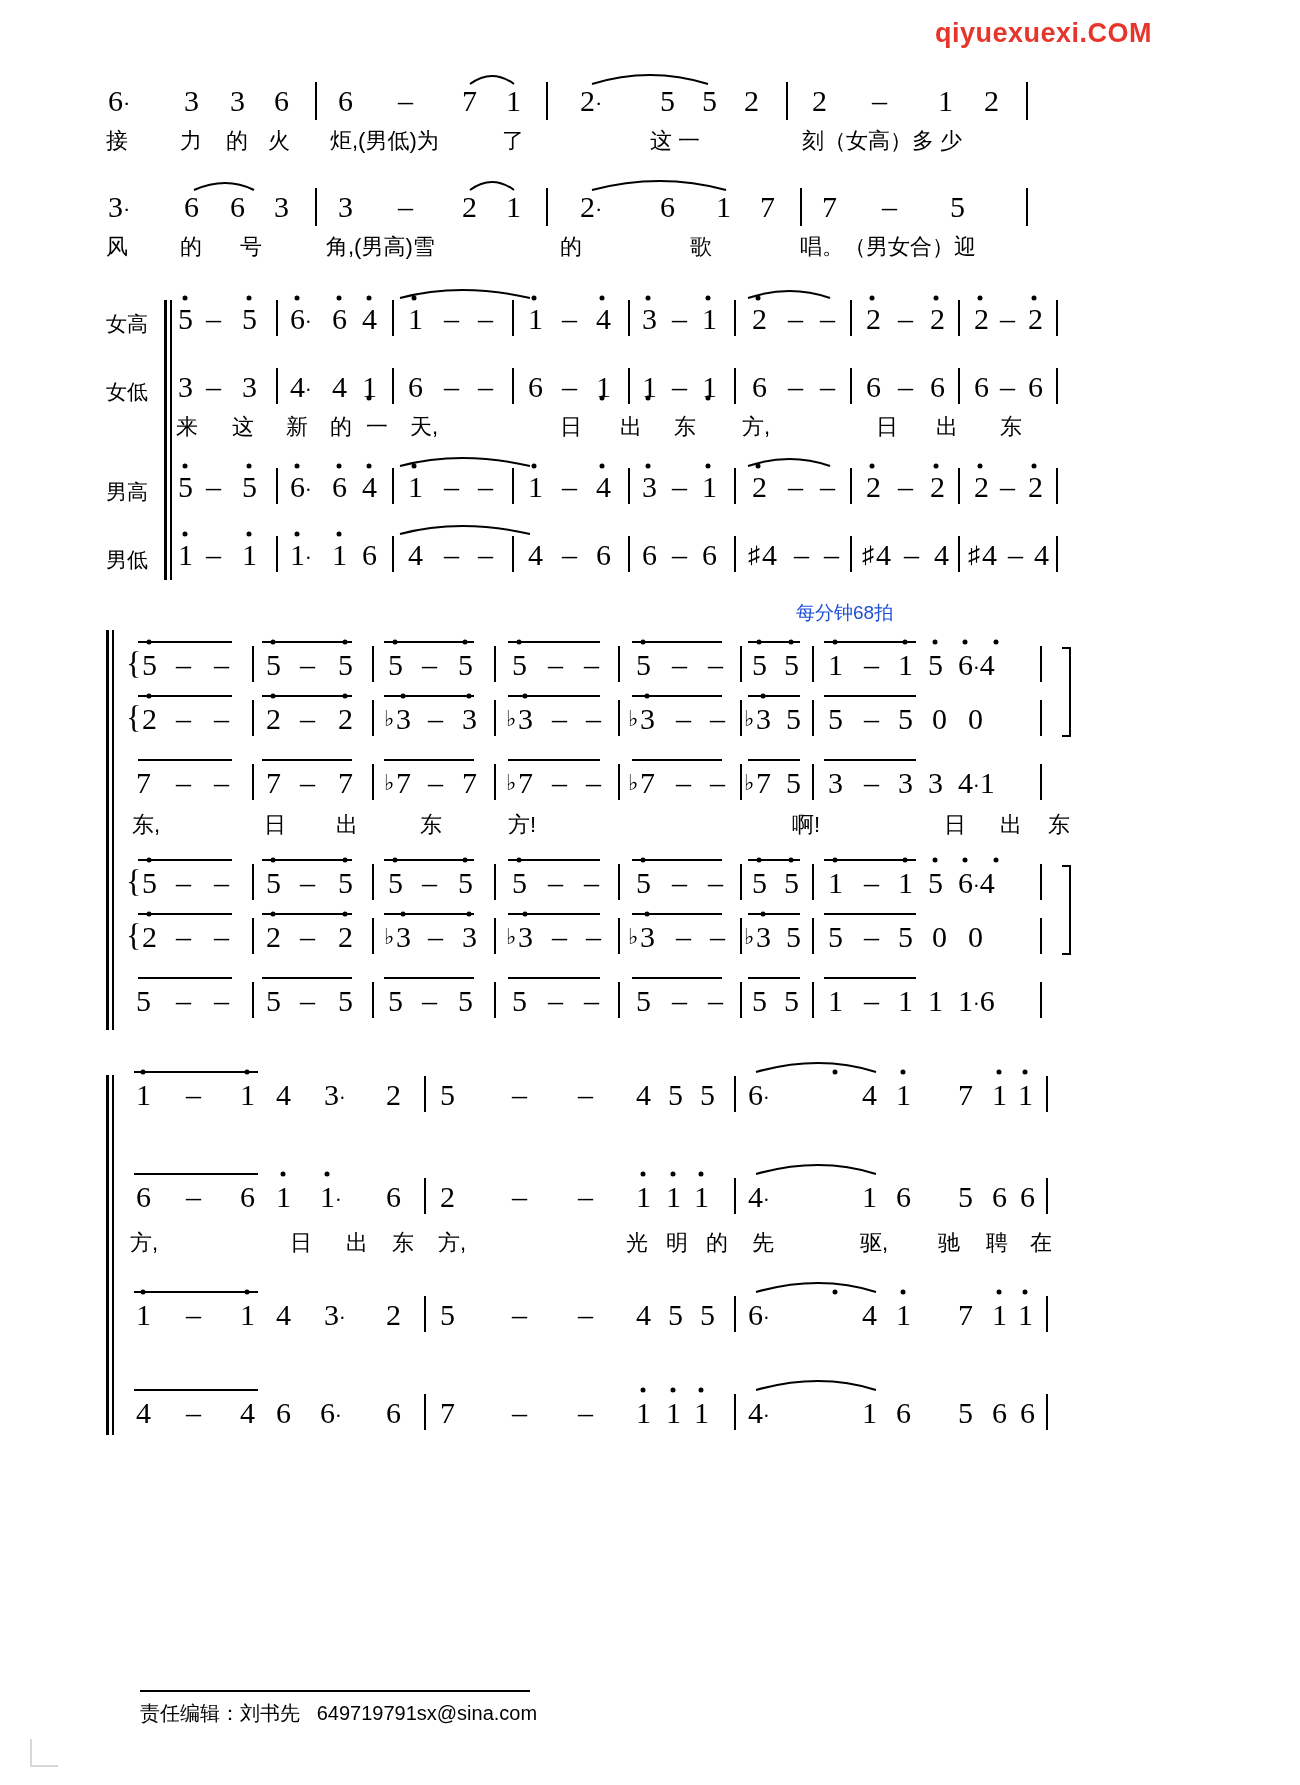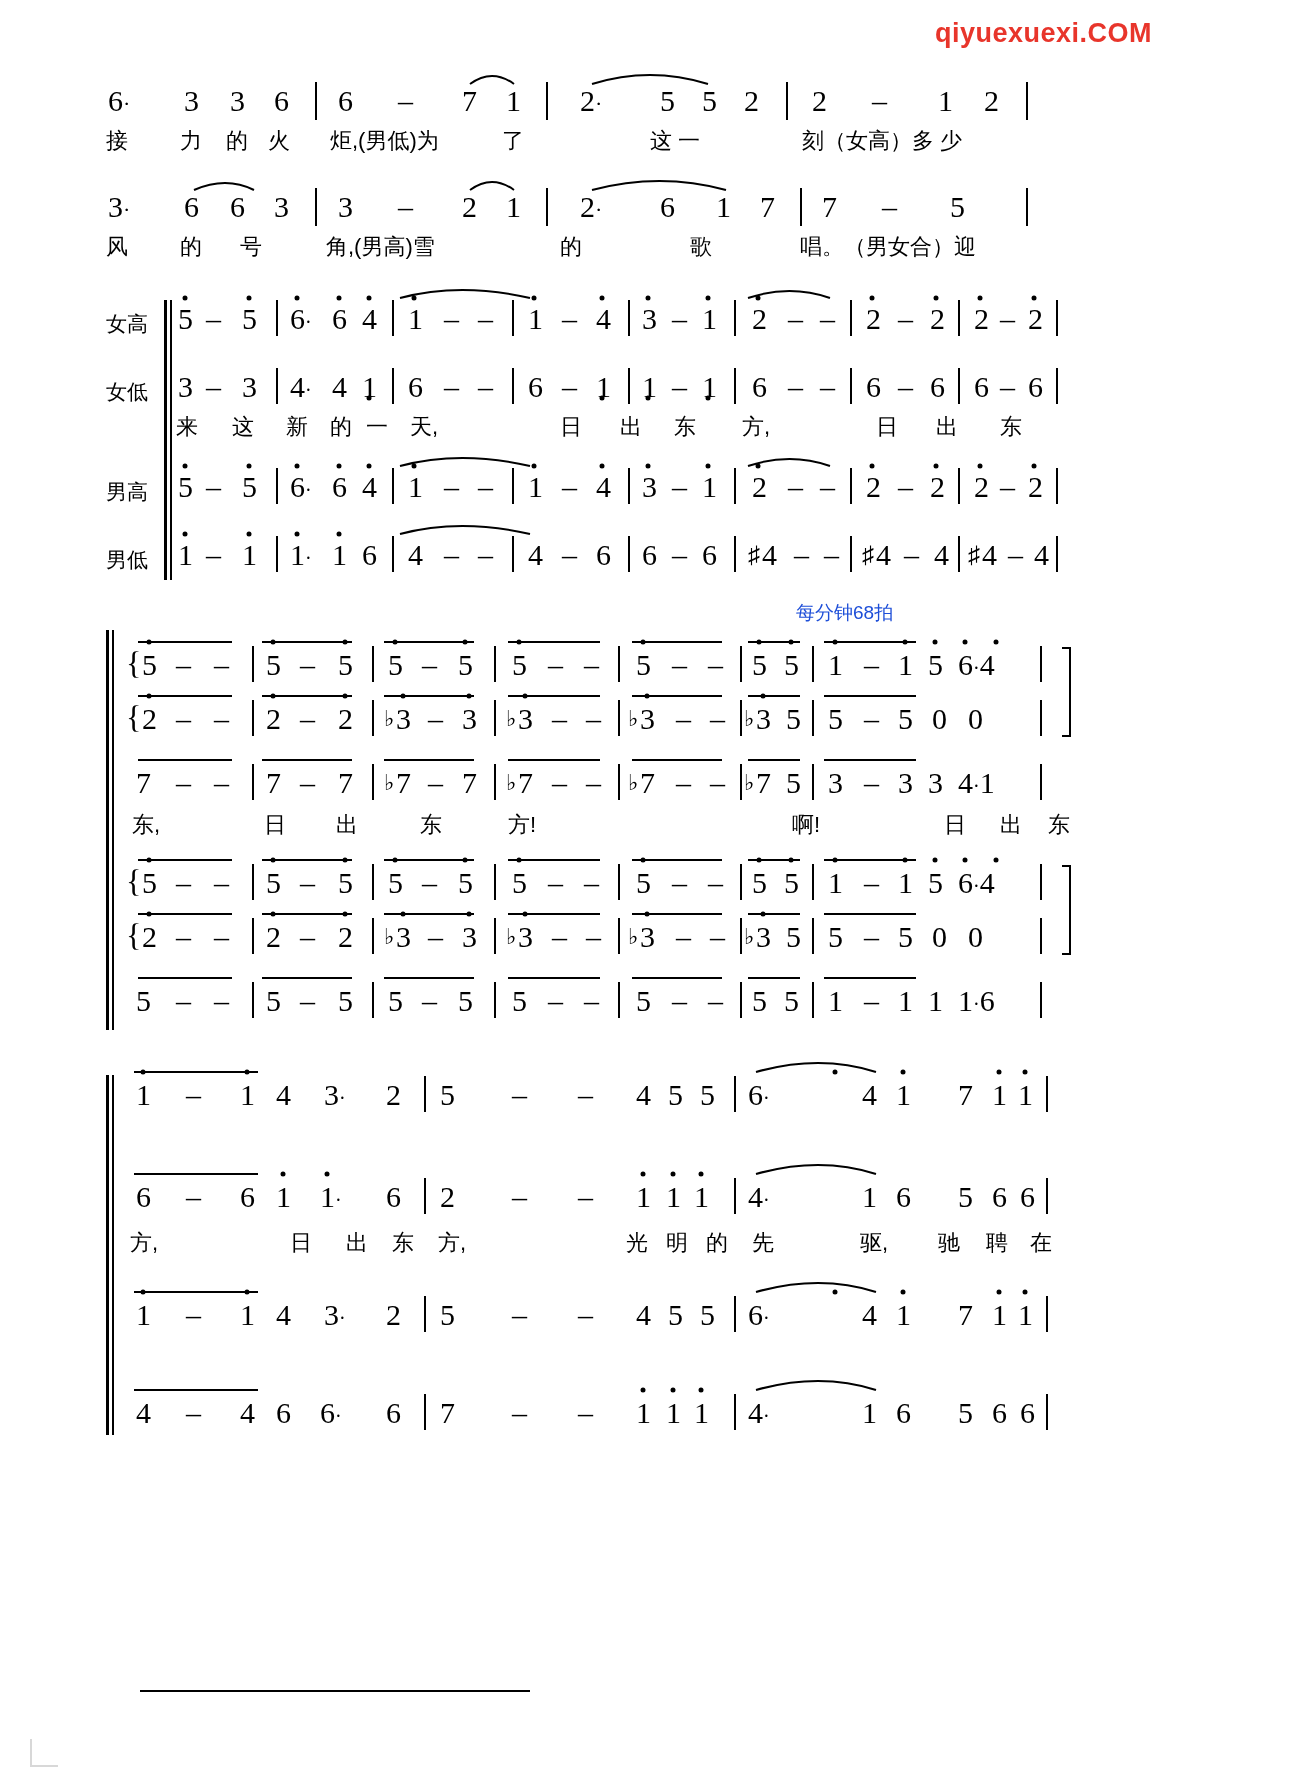--- a/index.html
+++ b/index.html
@@ -791,14 +791,17 @@
       <circle cx="643" cy="1174" r="2.5"></circle>
         <circle cx="673" cy="1174" r="2.5"></circle>
         <circle cx="701" cy="1174" r="2.5"></circle>
       <circle cx="643" cy="1390" r="2.5"></circle>
         <circle cx="673" cy="1390" r="2.5"></circle>
         <circle cx="701" cy="1390" r="2.5"></circle>
     </g>
   </svg>
 
   <div class="footer-rule"></div>
+  <div class="footer-text">
+    <span>责任编辑：刘书先</span>&nbsp;&nbsp;&nbsp;<span>649719791sx@sina.com</span>
+  </div>
   <div class="corner"></div>
 </div>
 
 </body></html>

